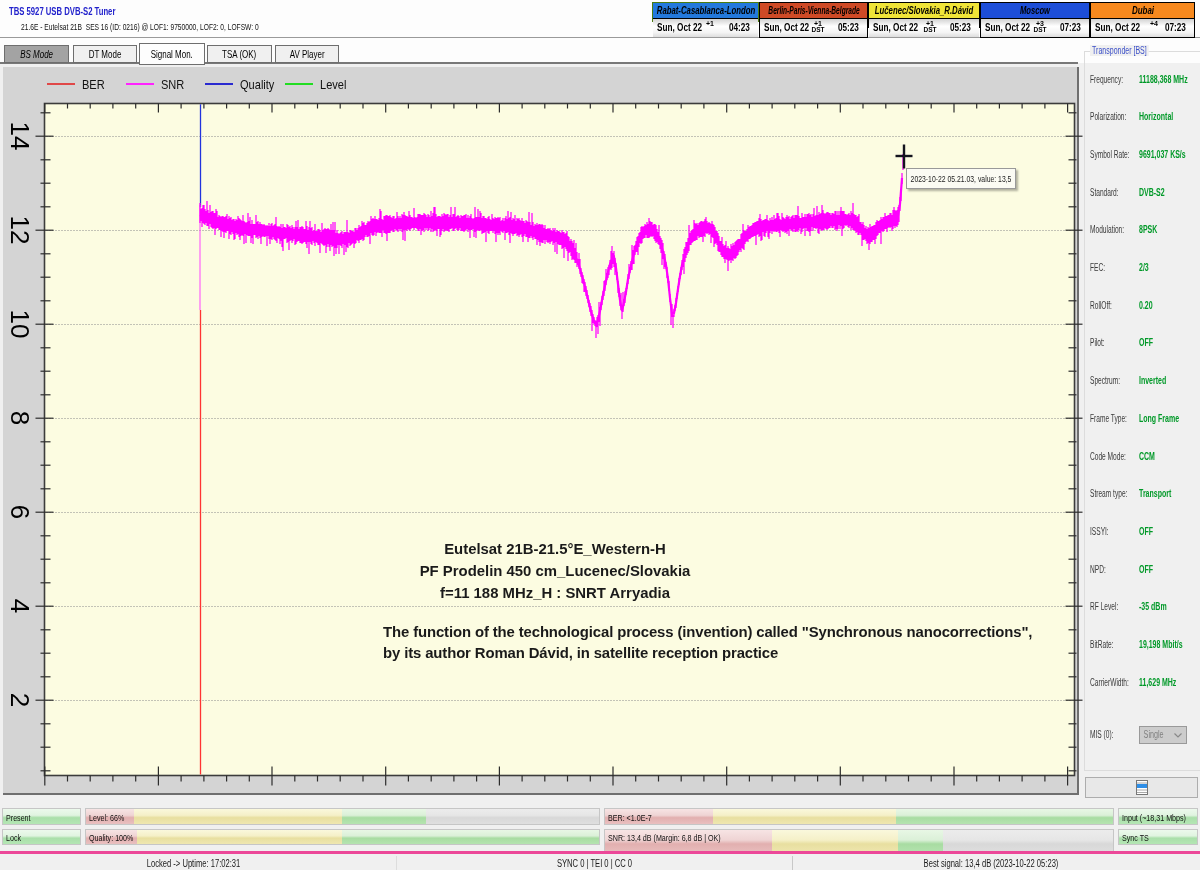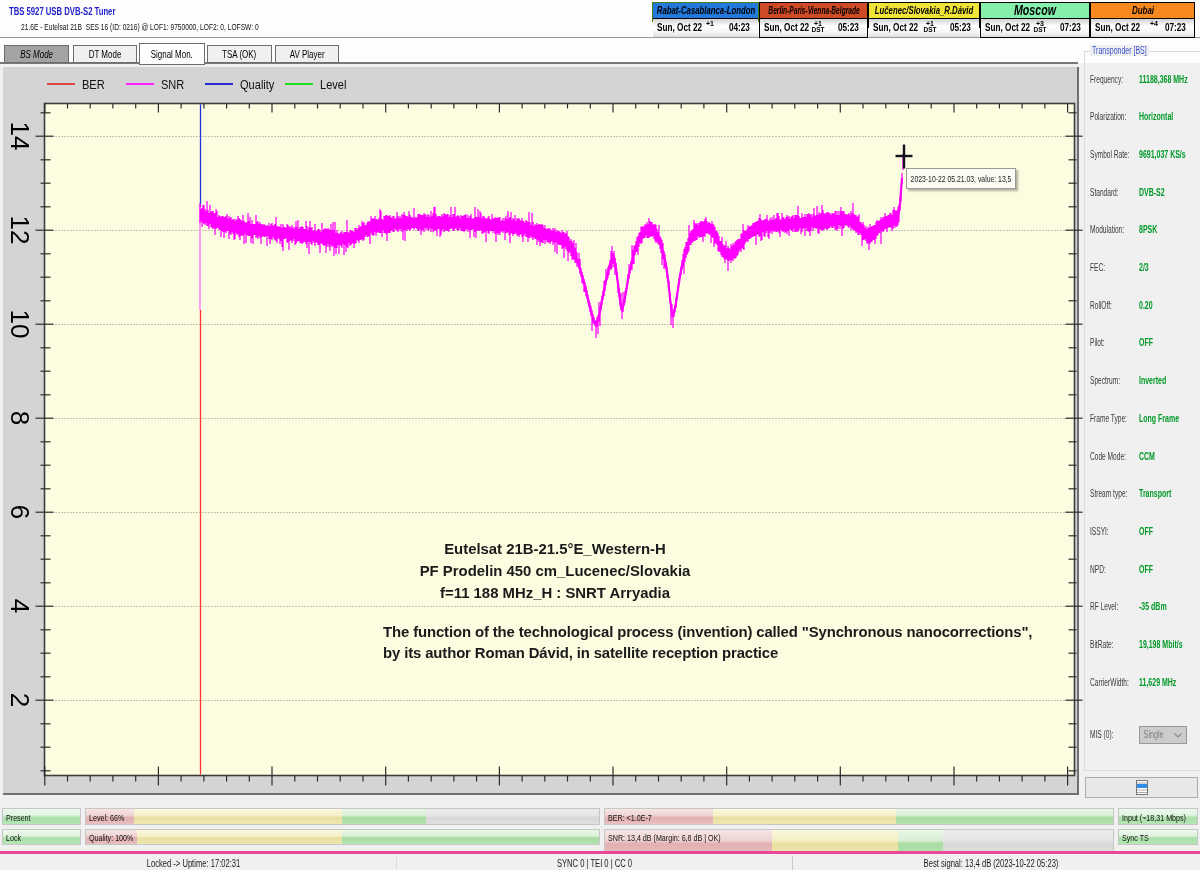--- a/index.html
+++ b/index.html
@@ -41,21 +41,21 @@
     <div style="position:relative;height:18px;background:linear-gradient(#d2d2d2,#ffffff 40%,#f4f4f4 75%,#dddddd);">
       <div style="position:absolute;left:4px;top:2px;font-size:10.5px;font-weight:bold;transform:scaleX(0.78);transform-origin:0 50%;">Sun, Oct 22</div>
       <div style="position:absolute;right:38px;top:1px;width:22px;text-align:center;">
         <div style="font-size:7px;font-weight:bold;line-height:7px;">+1</div>
         <div style="font-size:6.5px;font-weight:bold;line-height:6px;">DST</div>
       </div>
       <div style="position:absolute;right:8px;top:2px;font-size:10.5px;font-weight:bold;transform:scaleX(0.78);transform-origin:100% 50%;">05:23</div>
     </div>
   </div>
 <div style="position:absolute;left:980px;top:2px;width:110px;height:36px;border:1px solid #000;box-sizing:border-box;">
-    <div style="height:16px;background:#86efac;border-bottom:1px solid #000;box-sizing:border-box;text-align:center;font-style:italic;font-weight:bold;font-size:14px;line-height:15px;color:#000;white-space:nowrap;position:relative;">
+    <div style="height:16px;background:#1d4ed8;border-bottom:1px solid #000;box-sizing:border-box;text-align:center;font-style:italic;font-weight:bold;font-size:10px;line-height:15px;color:#000;white-space:nowrap;position:relative;">
       <span style="position:absolute;left:50%;top:0;white-space:nowrap;transform:translateX(-50%) scaleX(0.76);transform-origin:50% 50%;">Moscow</span>
     </div>
     <div style="position:relative;height:18px;background:linear-gradient(#d2d2d2,#ffffff 40%,#f4f4f4 75%,#dddddd);">
       <div style="position:absolute;left:4px;top:2px;font-size:10.5px;font-weight:bold;transform:scaleX(0.78);transform-origin:0 50%;">Sun, Oct 22</div>
       <div style="position:absolute;right:38px;top:1px;width:22px;text-align:center;">
         <div style="font-size:7px;font-weight:bold;line-height:7px;">+3</div>
         <div style="font-size:6.5px;font-weight:bold;line-height:6px;">DST</div>
       </div>
       <div style="position:absolute;right:8px;top:2px;font-size:10.5px;font-weight:bold;transform:scaleX(0.78);transform-origin:100% 50%;">07:23</div>
     </div>

